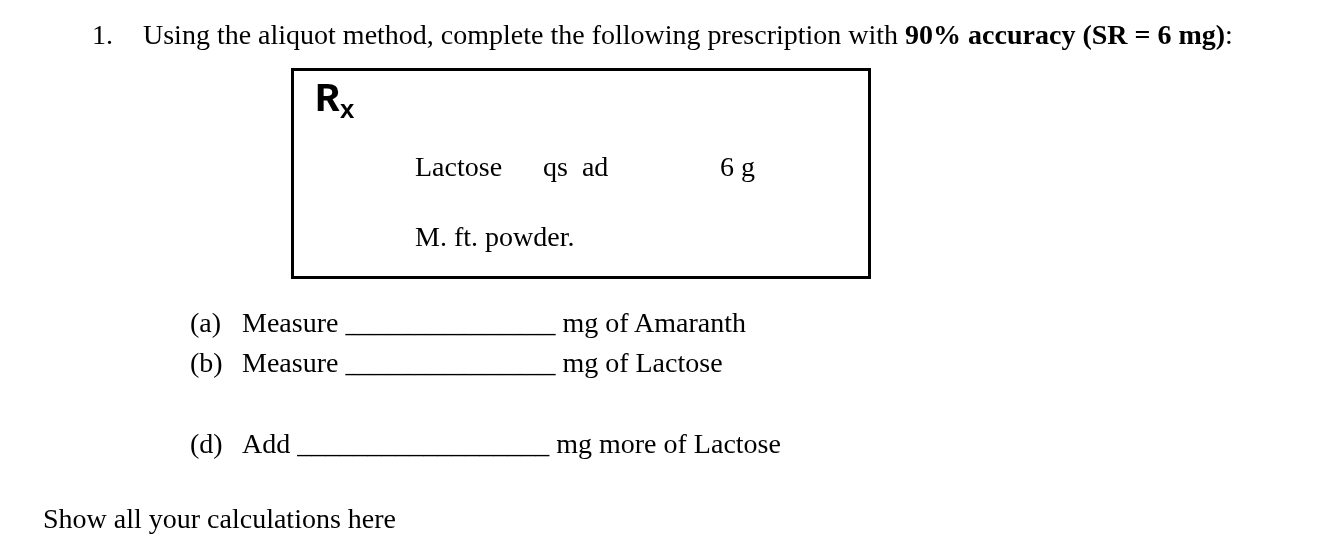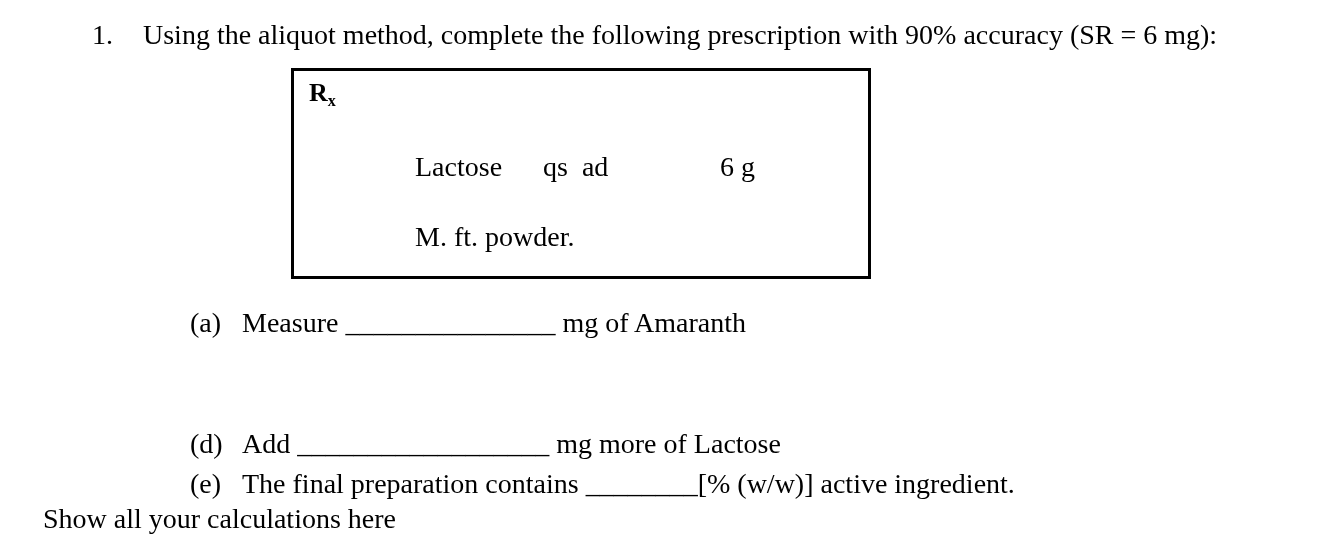--- a/index.html
+++ b/index.html
@@ -12,31 +12,31 @@
     overflow:hidden;
   }
   .abs{position:absolute;}
   
   .question{
     left:92px;top:19px;
     font-size:28px;line-height:1.15;
     white-space:pre;
   }
   .q-num{display:inline-block;width:51px;}
-  .q-bold{font-weight:normal;}
+  .q-bold{font-weight:bold;}
   
   .rx-box{
     left:291px;top:68px;
     width:580px;height:211px;
     border:3px solid #000000;
     box-sizing:border-box;
   }
   .rx-symbol{
-    position:absolute;left:15px;top:9px;
-    font-size:26px;font-weight:bold;line-height:1;
+    position:absolute;left:21px;top:9px;
+    font-size:41px;font-weight:bold;line-height:1;font-family:Liberation Mono, monospace;
   }
   .rx-symbol .sub{
     font-size:0.62em;font-weight:bold;
     vertical-align:-0.28em;
   }
   .rx-line{
     position:absolute;left:0;width:100%;height:34px;
     font-size:28px;line-height:1;
   }
   .rx-line .drug{position:absolute;left:121px;white-space:pre;}
@@ -75,21 +75,21 @@
         <span class="drug">Lactose</span>
         <span class="qual">qs  ad</span>
         <span class="amt">6 g</span>
       </div>
 
     <div class="rx-instruction">M. ft. powder.</div>
   </div>
 
   <div class="abs item" style="top:306px"><span class="lbl">(a)</span><span>Measure </span><span>_______________</span><span> mg of Amaranth</span></div>
 
+  <div class="abs item" style="top:346px"><span class="lbl">(b)</span><span>Measure </span><span>_______________</span><span> mg of Lactose</span></div>
 
 
   <div class="abs item" style="top:427px"><span class="lbl">(d)</span><span>Add </span><span>__________________</span><span> mg more of Lactose</span></div>
 
-  <div class="abs item" style="top:467px"><span class="lbl">(e)</span><span>The final preparation contains </span><span>________</span><span>[% (w/w)] active ingredient.</span></div>
 
   <div class="abs footer">Show all your calculations here</div>
 
 </div>
 
 </body></html>

